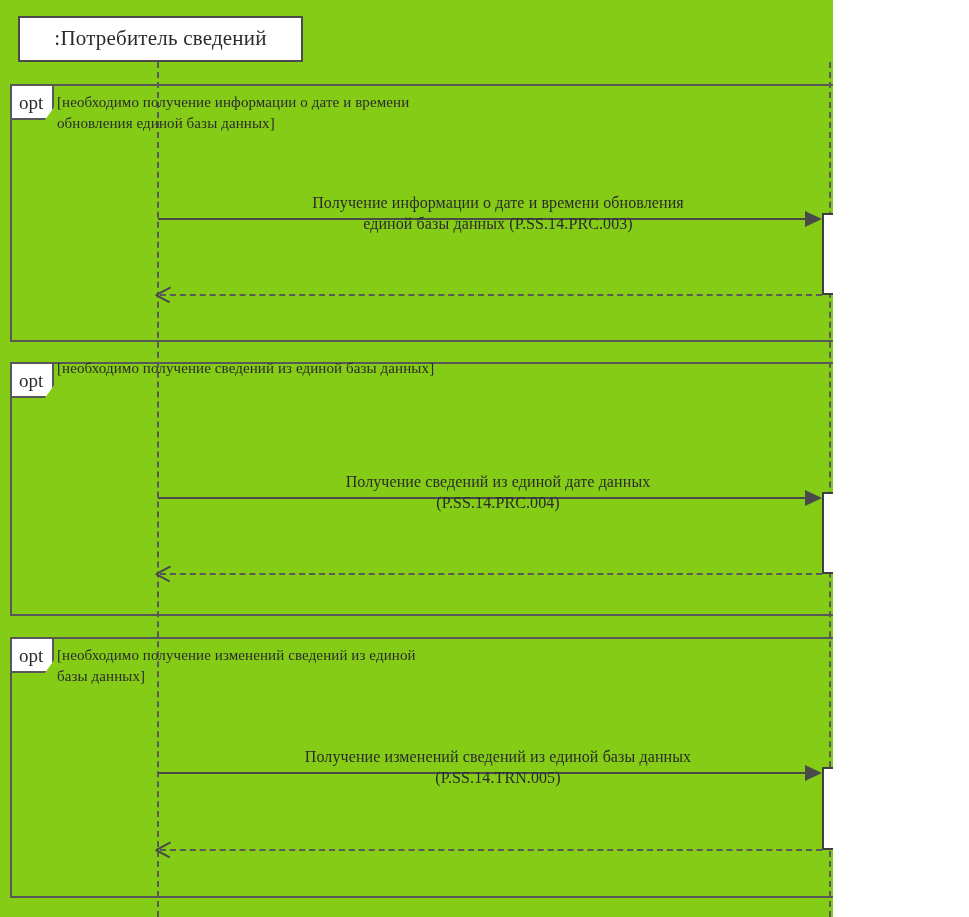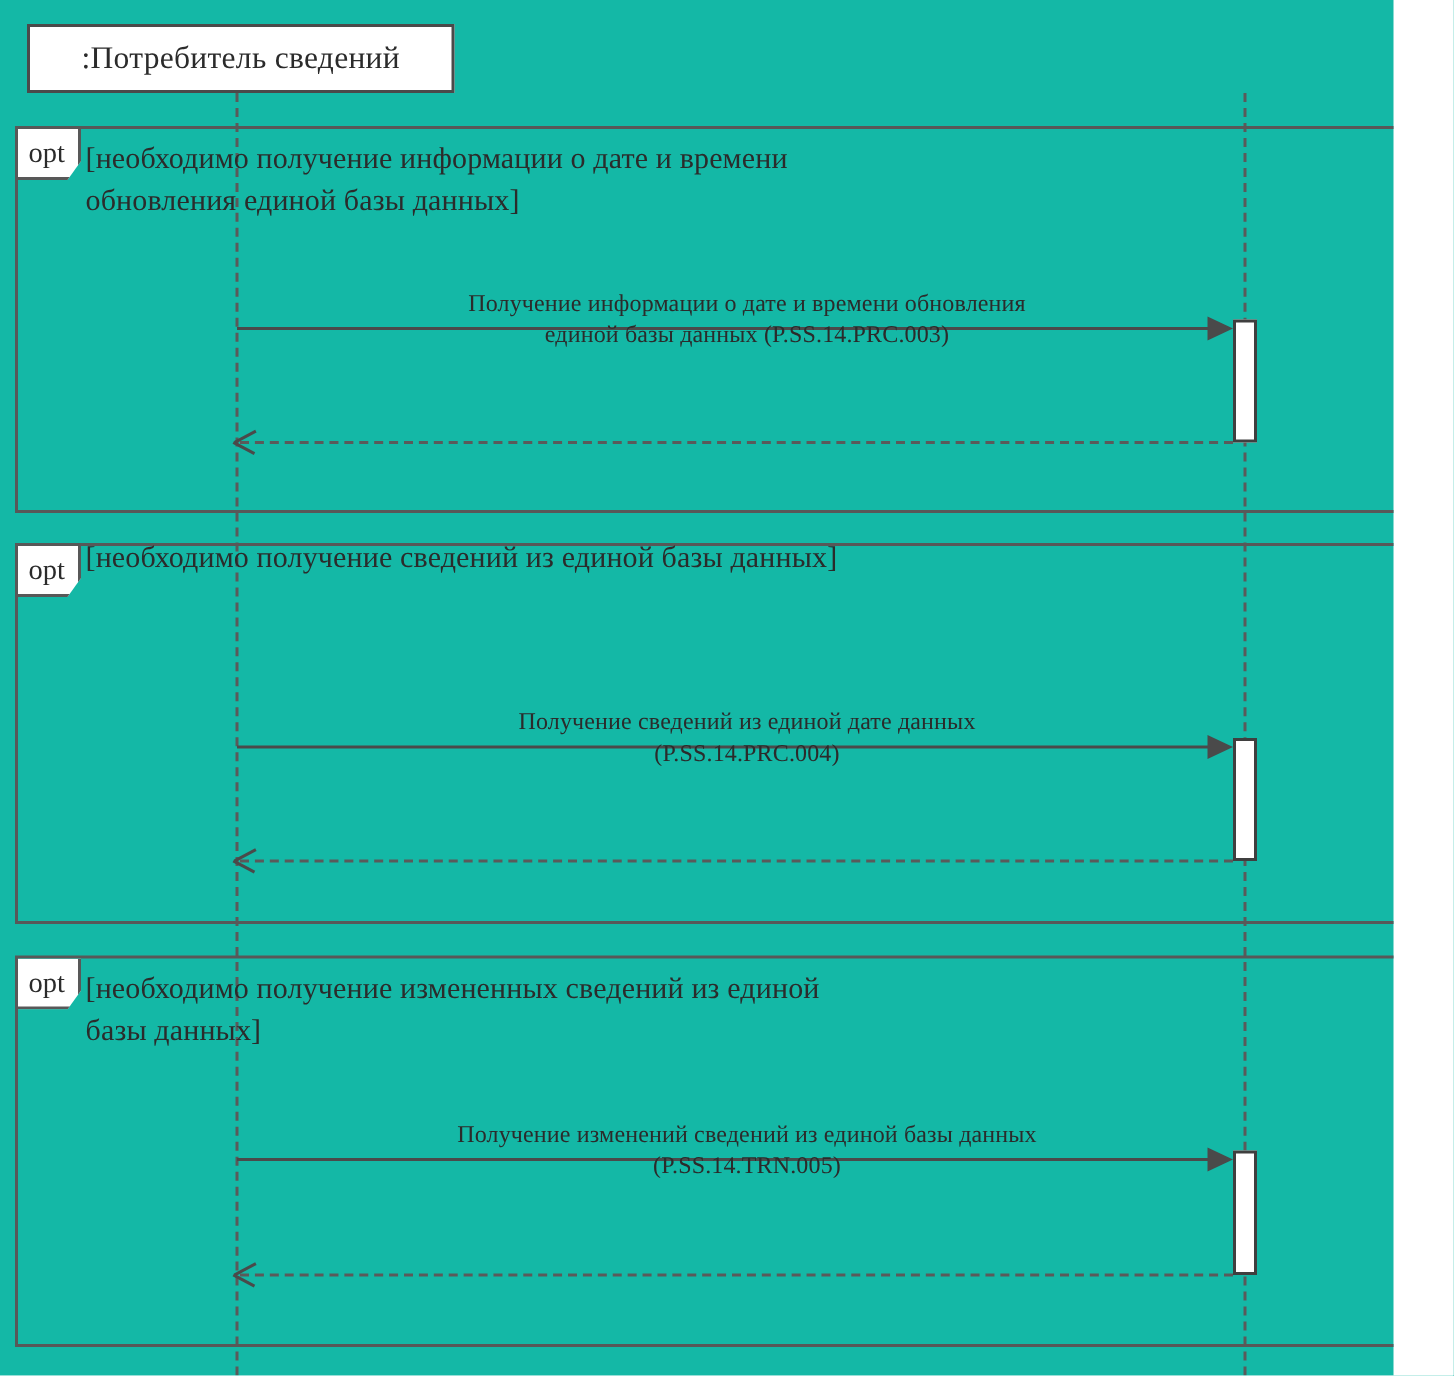--- a/index.html
+++ b/index.html
@@ -6,23 +6,23 @@
     margin: 0;
     padding: 0;
     background: #ffffff;
   }
   body {
     font-family: "Liberation Serif", "DejaVu Serif", serif;
     color: #2b2b2b;
   }
   #canvas {
     position: relative;
-    width: 929px;
+    width: 833px;
     height: 917px;
-    background: #14b8a6;
+    background: #84cc16;
     overflow: hidden;
   }
 
   
   .actor-box {
     position: absolute;
     box-sizing: border-box;
     border: 2px solid #4a4a4a;
     background: #ffffff;
     display: flex;
@@ -62,21 +62,21 @@
     line-height: 1;
     color: #2b2b2b;
     background: #ffffff;
     border-right: 2px solid #585858;
     border-bottom: 2px solid #585858;
     -webkit-clip-path: polygon(0 0, 100% 0, 100% 62%, 78% 100%, 0 100%);
     clip-path: polygon(0 0, 100% 0, 100% 62%, 78% 100%, 0 100%);
   }
   .frame-guard {
     position: absolute;
-    font-size: 20px;
+    font-size: 15px;
     line-height: 1.42;
     color: #2b2b2b;
     white-space: pre-line;
     letter-spacing: 0.1px;
   }
 
   
   .activation {
     position: absolute;
     box-sizing: border-box;
@@ -181,21 +181,21 @@
   <div class="arrow-open" style="left:156px; top:565px;">
     <span class="up"></span>
       <span class="dn"></span>
   </div>
 
   <div class="frame" style="left:10px; top:637px; width:948px; height:261px;">
     <div class="frame-label">
       <span>opt</span>
     </div>
   </div>
-  <div class="frame-guard" style="left:57px; top:645px; width:740px;">[необходимо получение измененных сведений из единой
+  <div class="frame-guard" style="left:57px; top:645px; width:740px;">[необходимо получение изменений сведений из единой
 базы данных]</div>
 
   <div class="activation" style="left:822px; top:767px; height:83px;"></div>
 
   <div class="msg-line" style="left:158px; top:772px; width:654px;"></div>
   <div class="arrow-solid" style="left:805px; top:765px;"></div>
   <div class="msg-label" style="left:168px; top:746px; width:660px;">Получение изменений сведений из единой базы данных
 (P.SS.14.TRN.005)</div>
 
   <div class="msg-line dashed" style="left:160px; top:849px; width:662px;"></div>

